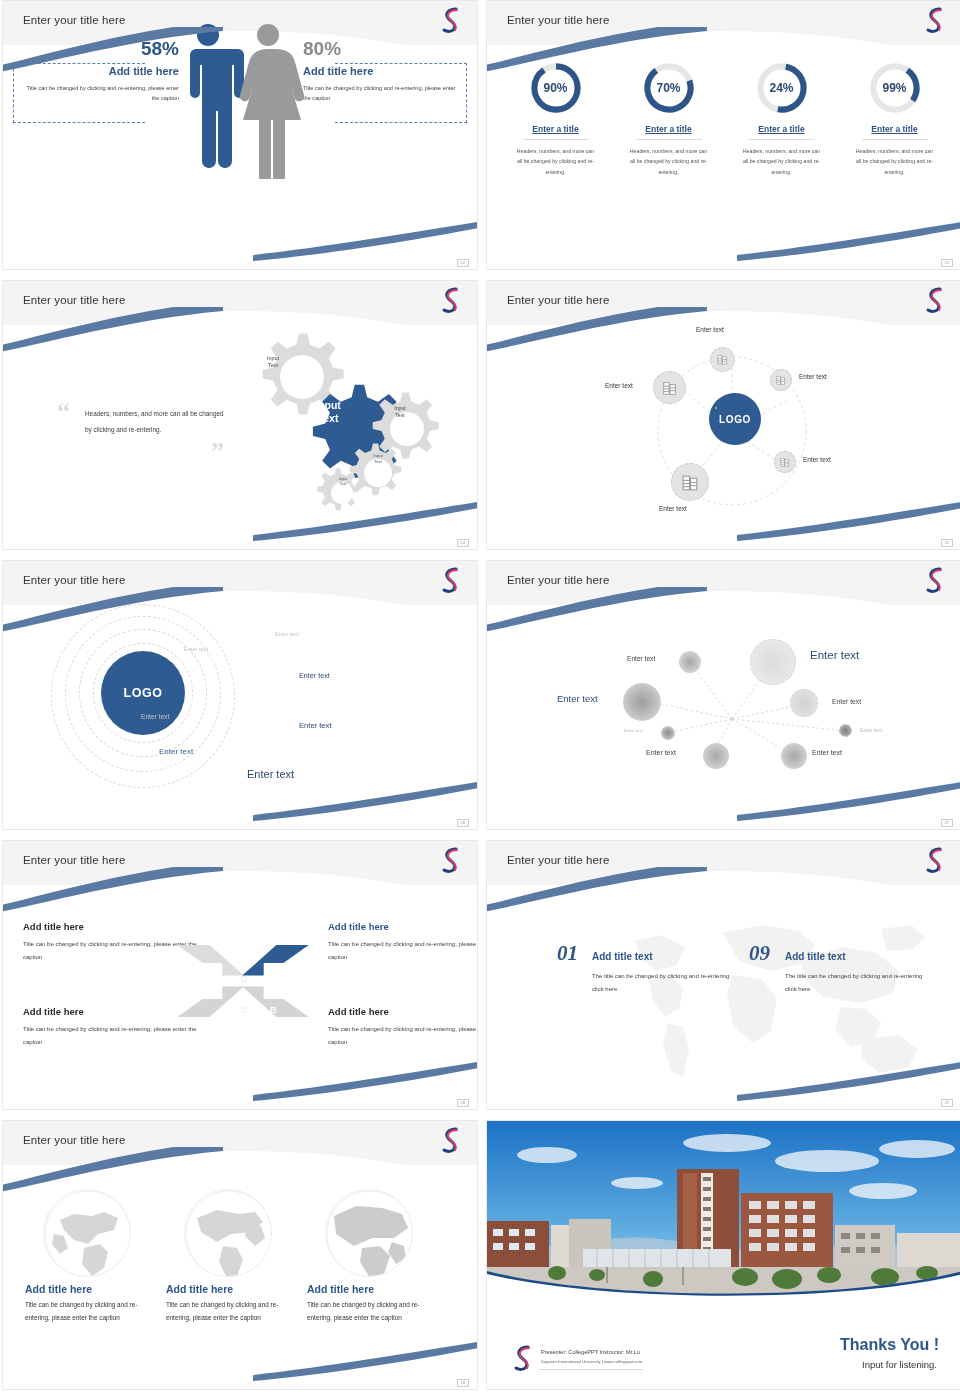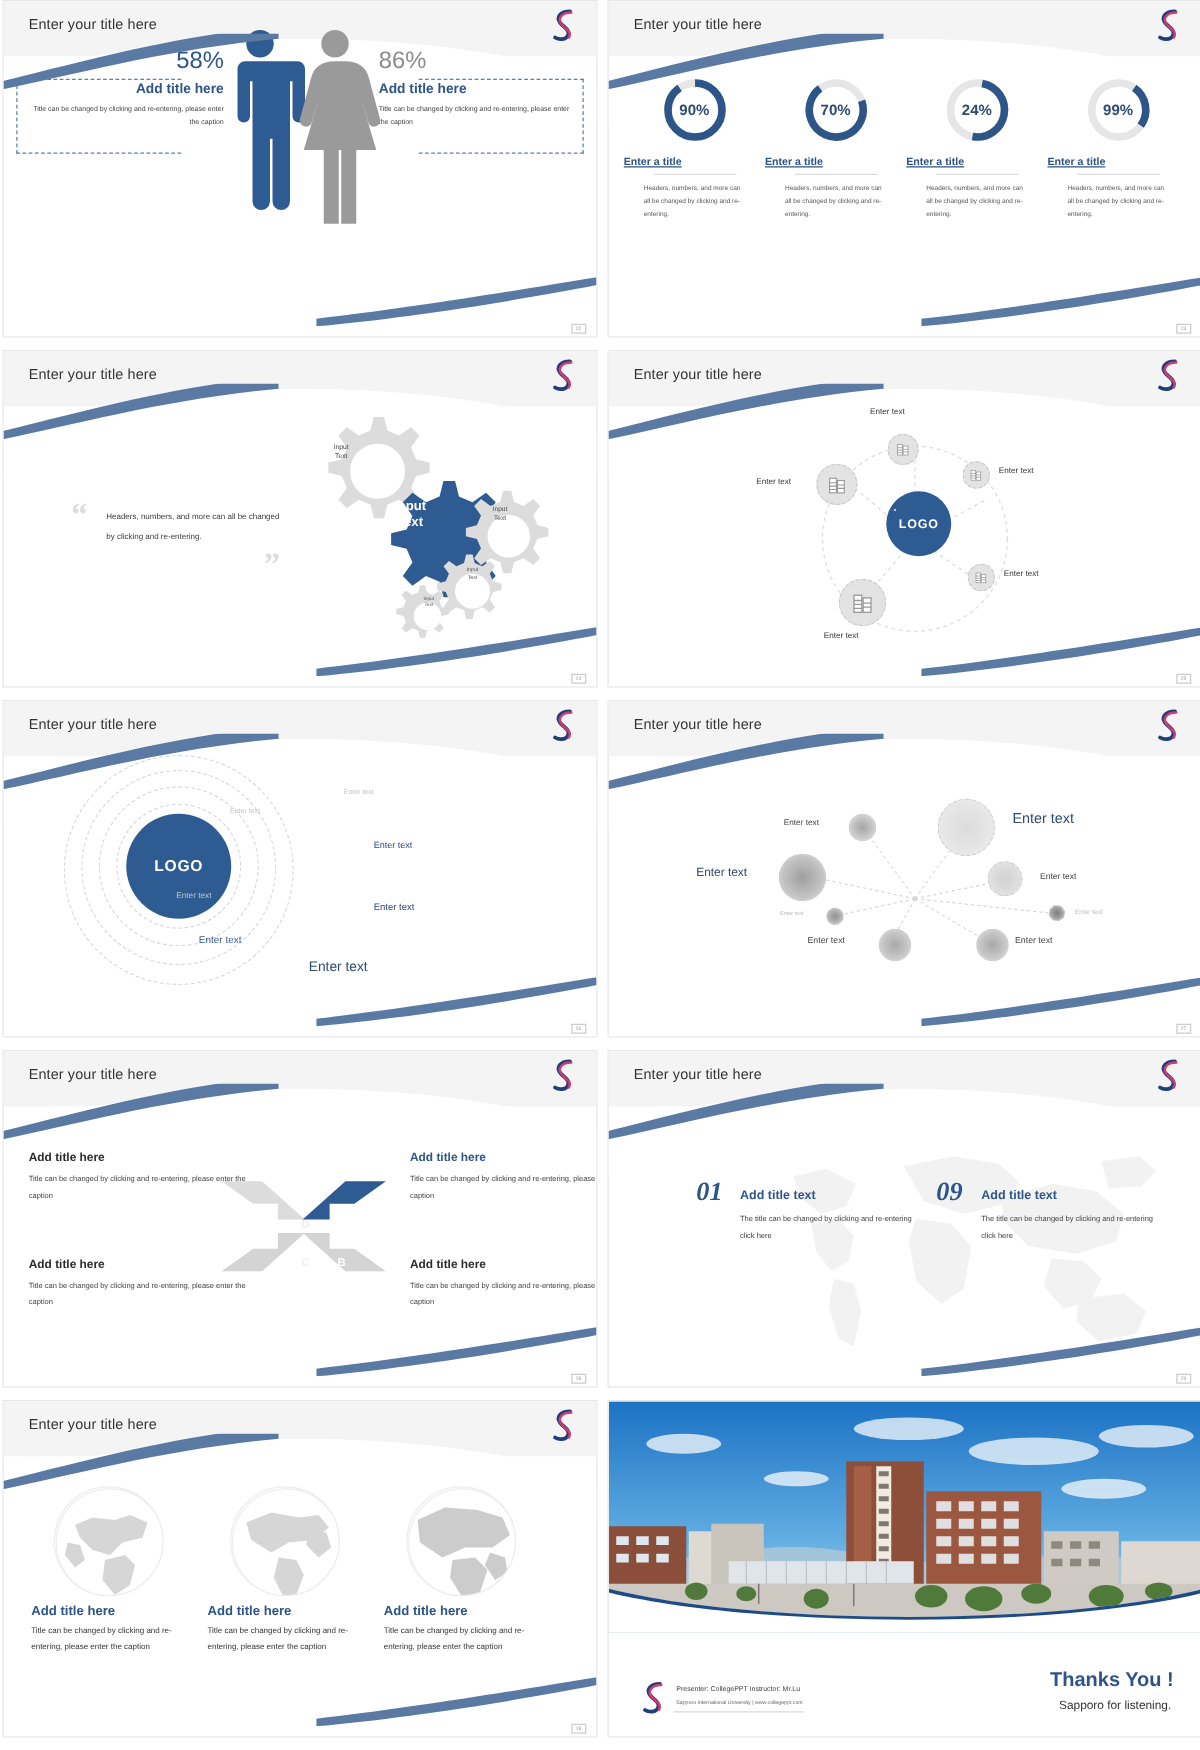--- a/index.html
+++ b/index.html
@@ -56,32 +56,32 @@
     position:absolute; right:8px; bottom:2px;
     font-size:4px; color:#999; border:1px solid #ccc;
     padding:1px 3px; line-height:1; z-index:8; background:#fff;
   }
   .body { position:absolute; inset:0; z-index:4; }
   .accent { color:#2d5588; }
   .gray { color:#8b8b8b; }
   .s1-col { position:absolute; width:160px; }
   .s1-left { left:16px; top:38px; text-align:right; }
   .s1-right { left:300px; top:38px; text-align:left; }
-  .s1-pct { font-size:19px; font-weight:normal; line-height:1; }
+  .s1-pct { font-size:19px; font-weight:bold; line-height:1; }
   .s1-ttl { font-size:11px; font-weight:bold; color:#2d5588; margin-top:7px; }
   .s1-desc { font-size:5.6px; color:#444; margin-top:6px; line-height:1.85; }
   .s1-bracket {
     position:absolute; border:1px dashed #5b7fae; border-right:none;
     width:132px; height:60px; left:10px; top:62px;
   }
   .s1-bracket.r { border:1px dashed #5b7fae; border-left:none; left:auto; right:10px; }
   .s1-figs { position:absolute; left:170px; top:18px; width:140px; height:160px; }
   
   .s2-row { position:absolute; top:60px; left:12px; width:452px; display:flex; }
-  .s2-item { width:113px; position:relative; }
+  .s2-item { width:113px; text-align:center; position:relative; }
   .donut { width:54px; height:54px; margin:0 auto; position:relative; }
   .donut .val {
     position:absolute; inset:0; display:flex; align-items:center; justify-content:center;
     font-size:12px; font-weight:bold; color:#2d4a72;
   }
   .s2-ttl { font-size:8.5px; font-weight:bold; color:#2d5588; margin-top:9px;text-decoration:underline; }
   .s2-sep { width:66px; height:1px; background:#ddd; margin:5px auto 6px; }
   .s2-desc { font-size:5.2px; color:#555; line-height:2.0; padding:0 16px; }
 
   
@@ -154,21 +154,21 @@
       <div class="s1-bracket"></div>
       <div class="s1-bracket r"></div>
 
       <div class="s1-col s1-left">
         <div class="s1-pct accent">58%</div>
         <div class="s1-ttl">Add title here</div>
         <div class="s1-desc">Title can be changed by clicking and re-entering, please enter the caption</div>
       </div>
 
       <div class="s1-col s1-right">
-        <div class="s1-pct gray">86%</div>
+        <div class="s1-pct gray">80%</div>
         <div class="s1-ttl">Add title here</div>
         <div class="s1-desc">Title can be changed by clicking and re-entering, please enter the caption</div>
       </div>
 
       <svg class="s1-figs" viewBox="0 0 140 160">
         <g>
           <circle cx="35" cy="16" r="11" fill="#2e5b92"></circle>
           <path d="M20 30 h30 a6 6 0 0 1 6 6 v38 a5 5 0 0 1 -10 0 v-28 h-2 v96 a7 7 0 0 1 -14 0 v-50 h-2 v50 a7 7 0 0 1 -14 0 v-96 h-2 v28 a5 5 0 0 1 -10 0 v-38 a6 6 0 0 1 6 -6 z" fill="#2e5b92" transform="translate(15,0)"></path>
         </g>
         <g transform="translate(60,0)">
@@ -789,16 +789,16 @@
 
     <svg style="position:absolute; left:24px; top:222px; width:24px; height:30px;" viewBox="0 0 24 30">
       <path d="M17 4 C9 4 6 9 9 13 C12 17 18 19 15 24 C13 27 8 27 5 25" stroke="#1f3f7a" stroke-width="3" fill="none" stroke-linecap="round"></path>
       <path d="M18 5 C10 5 7 10 10 14 C13 18 19 20 16 25" stroke="#d23b6e" stroke-width="2" fill="none" stroke-linecap="round"></path>
     </svg>
     <div class="pres1">Presenter: CollegePPT   Instructor: Mr.Lu</div>
     <div class="pres2">Sapporo International University  |  www.collegeppt.com</div>
     <div class="pres-underline"></div>
 
     <div class="thanks-ttl">Thanks You !</div>
-    <div class="thanks-sub">Sapporo for listening.</div>
+    <div class="thanks-sub">Input for listening.</div>
   </div>
 
 </div>
 
 </body></html>

